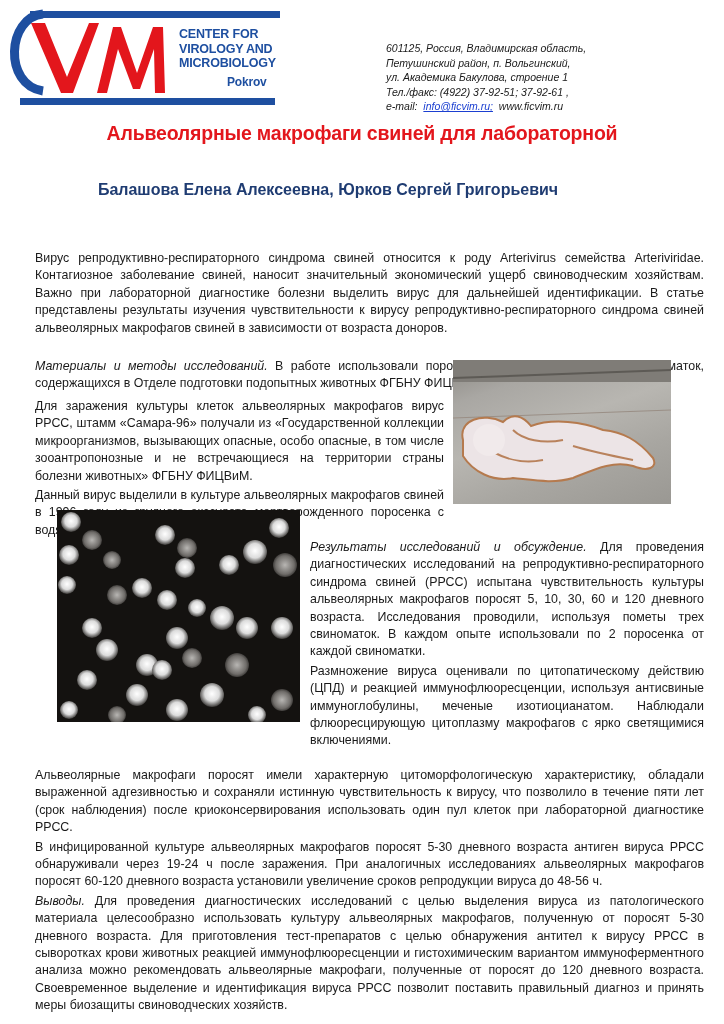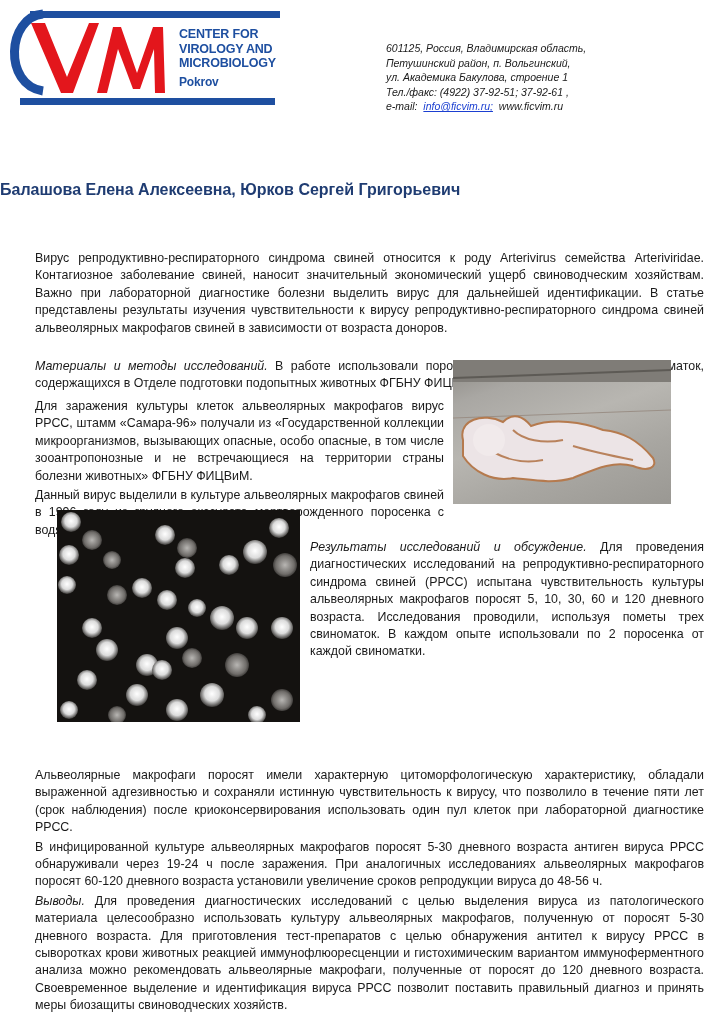--- a/index.html
+++ b/index.html
@@ -3,28 +3,28 @@
 <meta charset="utf-8">
 <style>
   * { box-sizing: border-box; margin: 0; padding: 0; }
   html, body { width: 724px; height: 1024px; background: #ffffff; overflow: hidden; }
   body { position: relative; font-family: "Liberation Sans", "DejaVu Sans", sans-serif; color: #1a1a1a; }
 
   
   .logo { position: absolute; left: 5px; top: 5px; width: 280px; height: 100px; }
   .logo svg { position: absolute; left: 0; top: 0; }
   .logo-text { position: absolute; left: 174px; top: 22px; color: #1e4fa0; font-weight: bold; font-size: 12.5px; line-height: 14.5px; letter-spacing: -0.2px; }
-  .logo-text .pokrov { margin-top: 4px; font-size: 12px; }
+  .logo-text .pokrov { margin-top: 4px; font-size: 12px; margin-left: 48px; }
 
   .address { position: absolute; left: 386px; top: 41px; font-style: italic; font-size: 10.5px; line-height: 14.6px; color: #1a1a1a; }
   .address a { color: #1b3fd1; text-decoration: underline; }
 
   
   .title { position: absolute; left: 0; top: 120px; width: 724px; text-align: center; color: #e3161c; font-weight: bold; font-size: 19.5px; line-height: 26px; letter-spacing: -0.2px; }
-  .authors { position: absolute; left: 0; top: 180px; width: 656px; color: #1f3c72; font-weight: bold; font-size: 16px; line-height: 20px; }
+  .authors { position: absolute; left: 0; top: 180px; width: 656px; text-align: center; color: #1f3c72; font-weight: bold; font-size: 16px; line-height: 20px; }
 
   
   .txt { position: absolute; font-size: 12.4px; line-height: 17.4px; text-align: justify; color: #1a1a1a; margin-top: 36px; }
   .txt p { margin: 0; }
   .txt p + p { margin-top: 2px; }
   .it { font-style: italic; }
 
   .p-intro { left: 35px; top: 214px; width: 669px; }
   .p-methods { left: 35px; top: 322px; width: 669px; }
   .p-infect { left: 35px; top: 362px; width: 409px; }
@@ -66,20 +66,21 @@
   <div>ул. Академика Бакулова, строение 1</div>
   <div>Тел./факс: (4922) 37-92-51; 37-92-61 ,</div>
   <div>
     <span>e-mail:</span>&nbsp;
     <a>info@ficvim.ru;</a>&nbsp;
     <span>www.ficvim.ru</span>
   </div>
 </div>
 
 <div class="title">
+  <div>Альвеолярные макрофаги свиней для лабораторной</div>
 </div>
 <div class="authors">Балашова Елена Алексеевна, Юрков Сергей Григорьевич</div>
 
 <div class="txt p-intro">
   <p>Вирус репродуктивно-респираторного синдрома свиней относится к роду Arterivirus семейства Arteriviridae. Контагиозное заболевание свиней, наносит значительный экономический ущерб свиноводческим хозяйствам. Важно при лабораторной диагностике болезни выделить вирус для дальнейшей идентификации. В статье представлены результаты изучения чувствительности к вирусу репродуктивно-респираторного синдрома свиней альвеолярных макрофагов свиней в зависимости от возраста доноров.</p>
 </div>
 
 <div class="txt p-methods">
   <p><span class="it">Материалы и методы исследований.</span><span> В работе использовали поросят от клинически здоровых свиноматок, содержащихся в Отделе подготовки подопытных животных ФГБНУ ФИЦВиМ.</span></p>
 </div>
@@ -148,19 +149,20 @@
       <circle cx="12" cy="200" r="9" fill="url(#cell)"></circle>
         <circle cx="120" cy="200" r="11" fill="url(#cell)"></circle>
       <circle cx="60" cy="205" r="9" fill="url(#cellDim)"></circle>
         <circle cx="200" cy="205" r="9" fill="url(#cell)"></circle>
     </g>
   </svg>
 </div>
 
 <div class="txt p-results">
   <p><span class="it">Результаты исследований и обсуждение.</span><span> Для проведения диагностических исследований на репродуктивно-респираторного синдрома свиней (РРСС) испытана чувствительность культуры альвеолярных макрофагов поросят 5, 10, 30, 60 и 120 дневного возраста. Исследования проводили, используя пометы трех свиноматок. В каждом опыте использовали по 2 поросенка от каждой свиноматки.</span></p>
+  <p>Размножение вируса оценивали по цитопатическому действию (ЦПД) и реакцией иммунофлюоресценции, используя антисвиные иммуноглобулины, меченые изотиоцианатом. Наблюдали флюоресцирующую цитоплазму макрофагов с ярко светящимися включениями.</p>
 </div>
 
 <div class="txt p-bottom">
   <p>Альвеолярные макрофаги поросят имели характерную цитоморфологическую характеристику, обладали выраженной адгезивностью и сохраняли истинную чувствительность к вирусу, что позволило в течение пяти лет (срок наблюдения) после криоконсервирования использовать один пул клеток при лабораторной диагностике РРСС.</p>
   <p>В инфицированной культуре альвеолярных макрофагов поросят 5-30 дневного возраста антиген вируса РРСС обнаруживали через 19-24 ч после заражения. При аналогичных исследованиях альвеолярных макрофагов поросят 60-120 дневного возраста установили увеличение сроков репродукции вируса до 48-56 ч.</p>
   <p><span class="it">Выводы.</span><span> Для проведения диагностических исследований с целью выделения вируса из патологического материала целесообразно использовать культуру альвеолярных макрофагов, полученную от поросят 5-30 дневного возраста. Для приготовления тест-препаратов с целью обнаружения антител к вирусу РРСС в сыворотках крови животных реакцией иммунофлюоресценции и гистохимическим вариантом иммуноферментного анализа можно рекомендовать альвеолярные макрофаги, полученные от поросят до 120 дневного возраста. Своевременное выделение и идентификация вируса РРСС позволит поставить правильный диагноз и принять меры биозащиты свиноводческих хозяйств.</span></p>
 </div>
 
 </body></html>

